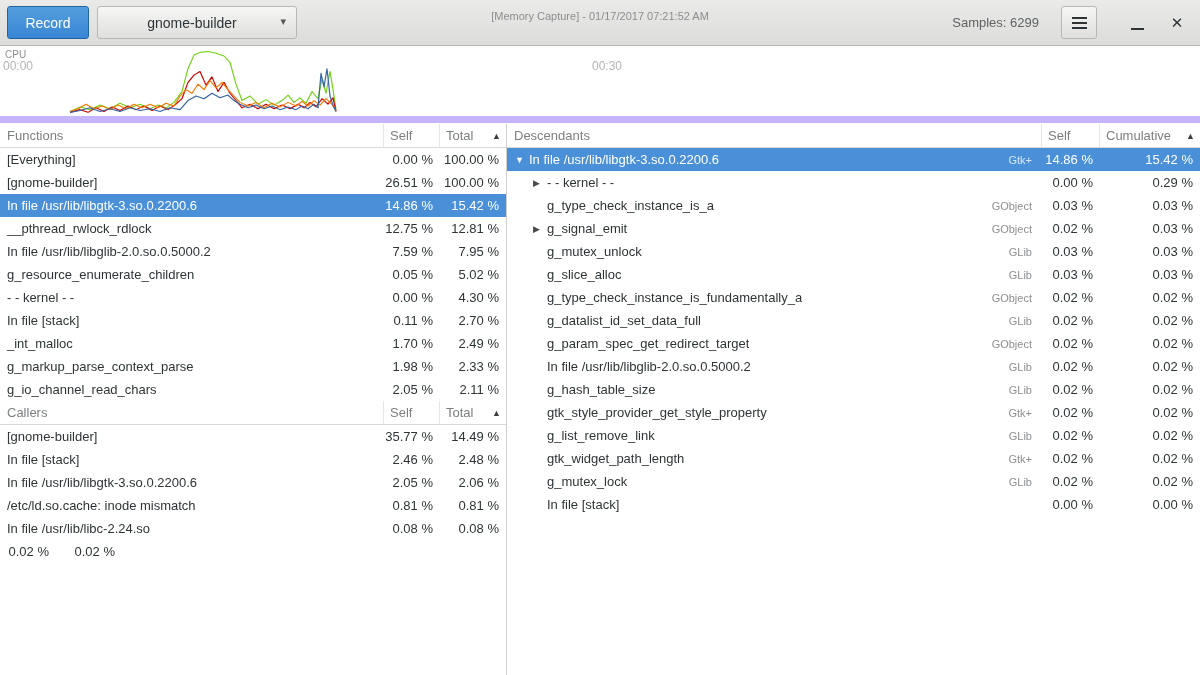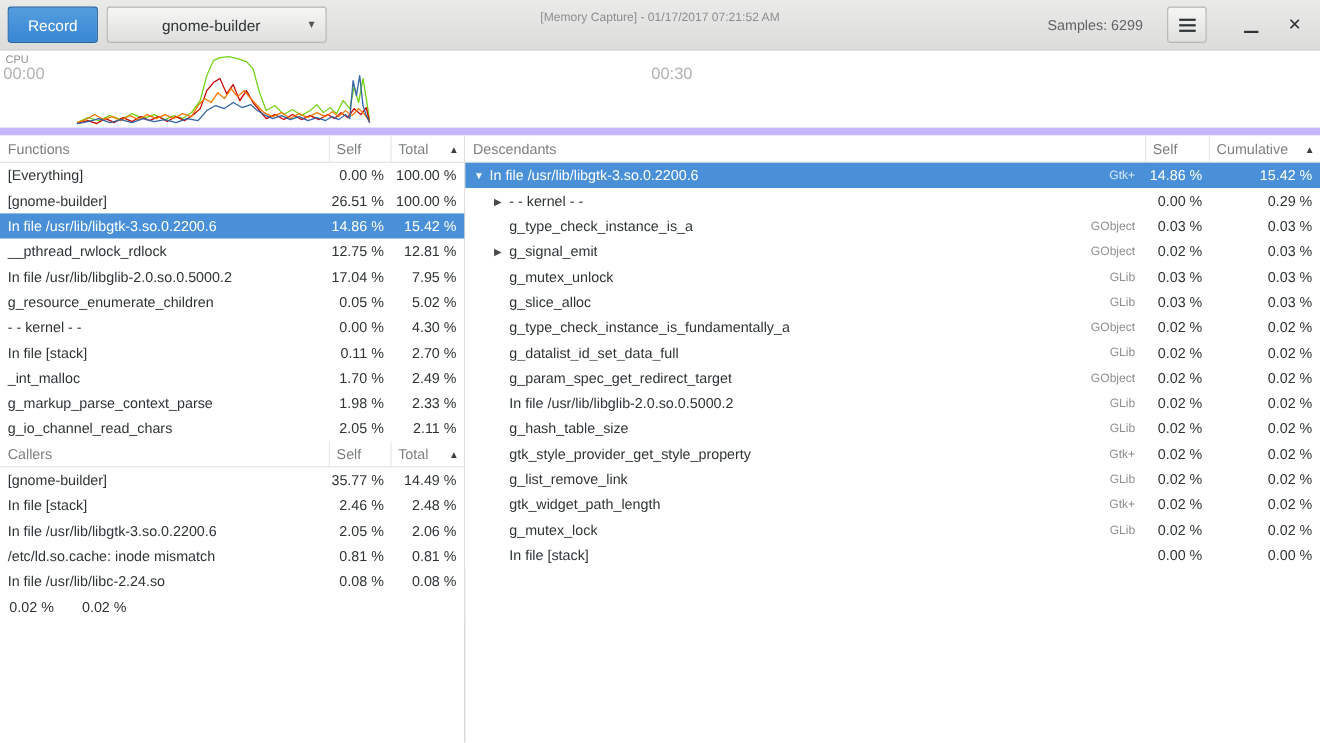--- a/index.html
+++ b/index.html
@@ -81,27 +81,27 @@
     cursor: pointer; margin-left: 8px;
   }
   .min-glyph { width: 13px; height: 2px; background: #2e3436; transform: translateY(6px); }
   .close-glyph { font-size: 15px; color: #2e3436; line-height: 1; }
 
   
   .cpu-graph { position: relative; height: 77px; border-bottom: 7px solid #c4b5fd; background: #fff; }
   .cpu-svg { position: absolute; inset: 0; width: 100%; height: 100%; }
   .cpu-svg polyline { fill: none; stroke-width: 1.2; stroke-linejoin: round; }
   .cpu-label { position: absolute; left: 5px; top: 3px; font-size: 10px; color: #8f8f8f; }
-  .time-label { position: absolute; top: 13px; font-size: 15px; color: #b4b4b2; }
+  .time-label { position: absolute; top: 13px; font-size: 12px; color: #b4b4b2; }
   .t0 { left: 3px; }
   .t1 { left: 592px; }
 
   
   .main { position: absolute; top: 124px; left: 0; right: 0; bottom: 0; display: flex; background: #fff; }
-  .left-pane { width: 423px; border-right: 1px solid #cfcfcd; display: flex; flex-direction: column; }
+  .left-pane { width: 507px; border-right: 1px solid #cfcfcd; display: flex; flex-direction: column; }
   .right-pane { flex: 1; display: flex; flex-direction: column; }
 
   .tree-header {
     display: flex; height: 24px; background: #fff;
     border-bottom: 1px solid #d9d9d7; color: #7c7f80; flex: none;
   }
   .tree-header .cell { border-right: 1px solid #e6e6e4; }
   .tree-header .cell:last-child { border-right: none; }
   .cell { display: flex; align-items: center; overflow: hidden; }
   .cell.name { flex: 1; min-width: 0; padding-left: 7px; white-space: nowrap; }
@@ -191,21 +191,21 @@
     <div class="cell self num">14.86 %</div>
     <div class="cell total num">15.42 %</div>
   </div>
             <div class="tree-row">
     <div class="cell name">__pthread_rwlock_rdlock</div>
     <div class="cell self num">12.75 %</div>
     <div class="cell total num">12.81 %</div>
   </div>
             <div class="tree-row">
     <div class="cell name">In file /usr/lib/libglib-2.0.so.0.5000.2</div>
-    <div class="cell self num">17.04 %</div>
+    <div class="cell self num">7.59 %</div>
     <div class="cell total num">7.95 %</div>
   </div>
             <div class="tree-row">
     <div class="cell name">g_resource_enumerate_children</div>
     <div class="cell self num">0.05 %</div>
     <div class="cell total num">5.02 %</div>
   </div>
             <div class="tree-row">
     <div class="cell name">- - kernel - -</div>
     <div class="cell self num">0.00 %</div>

